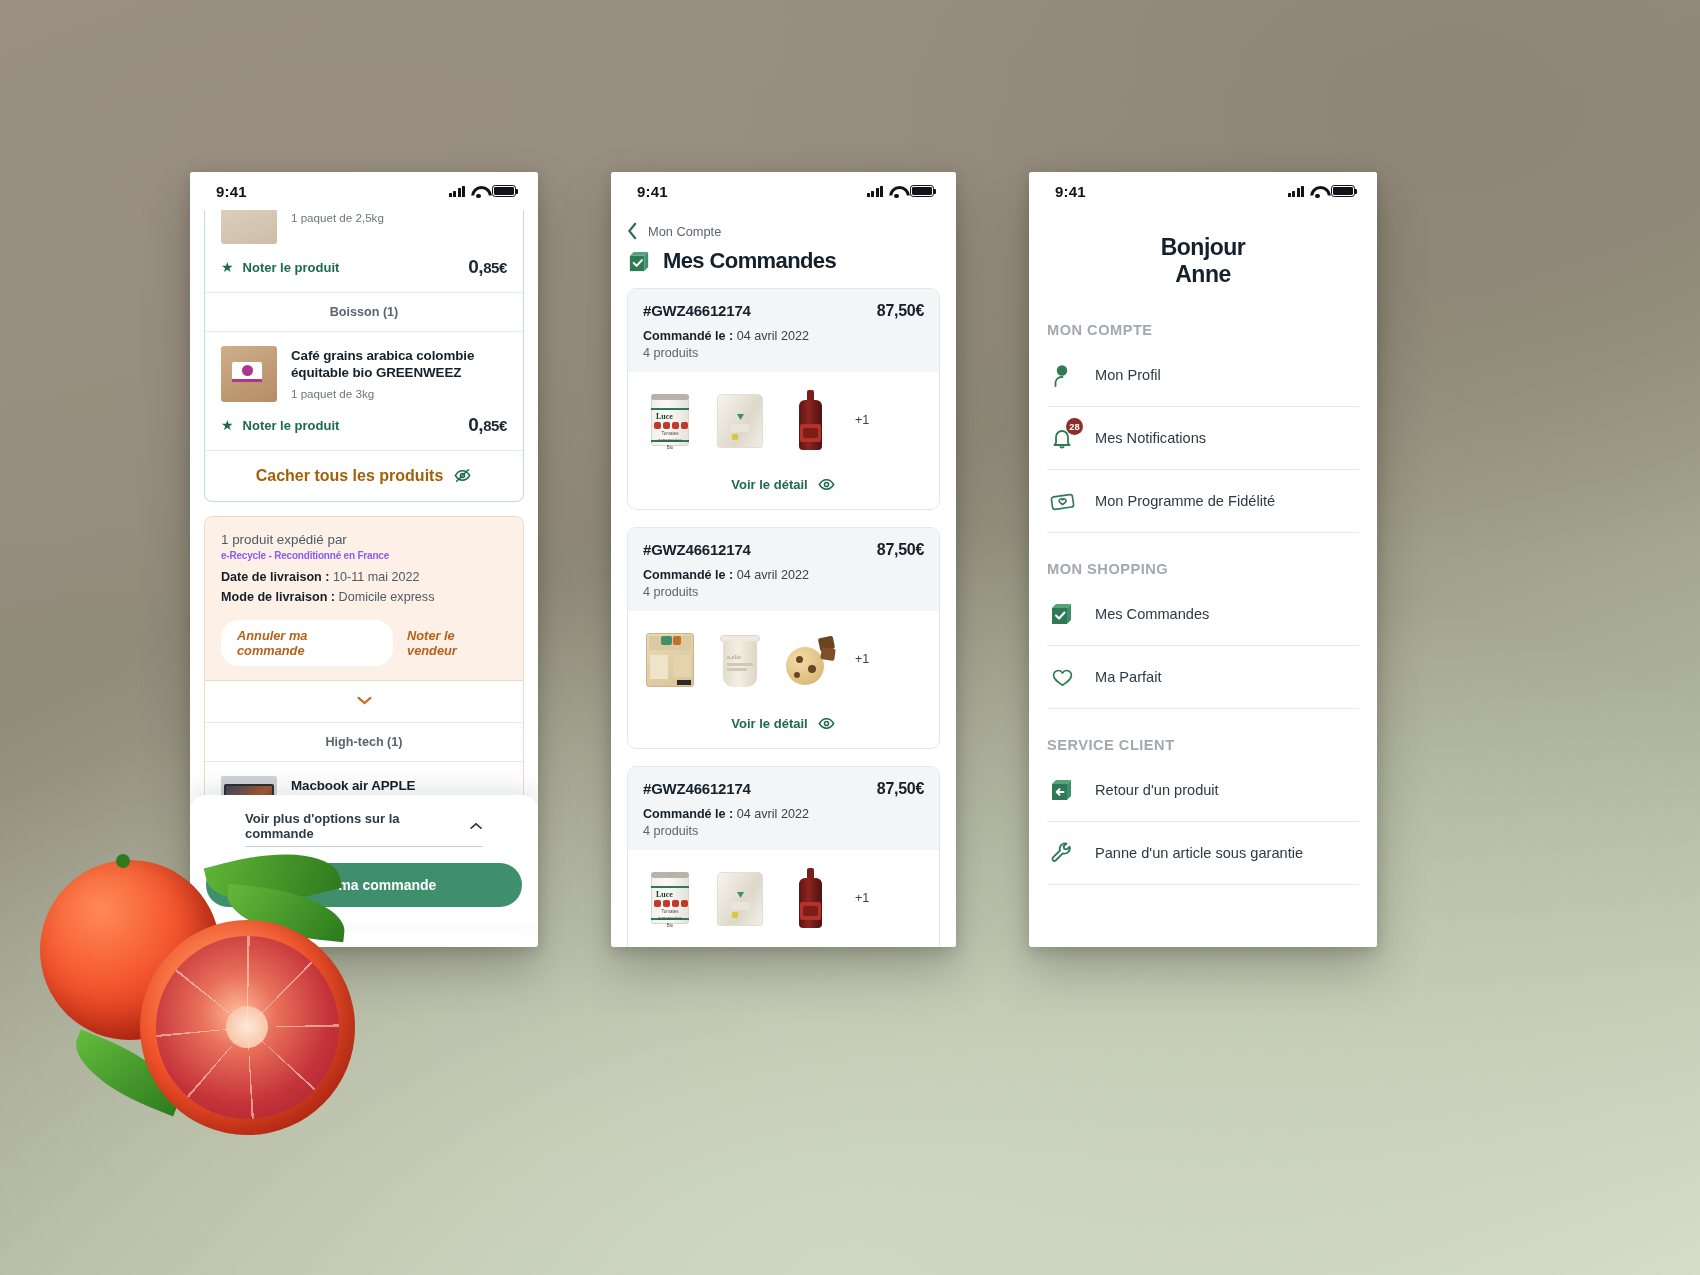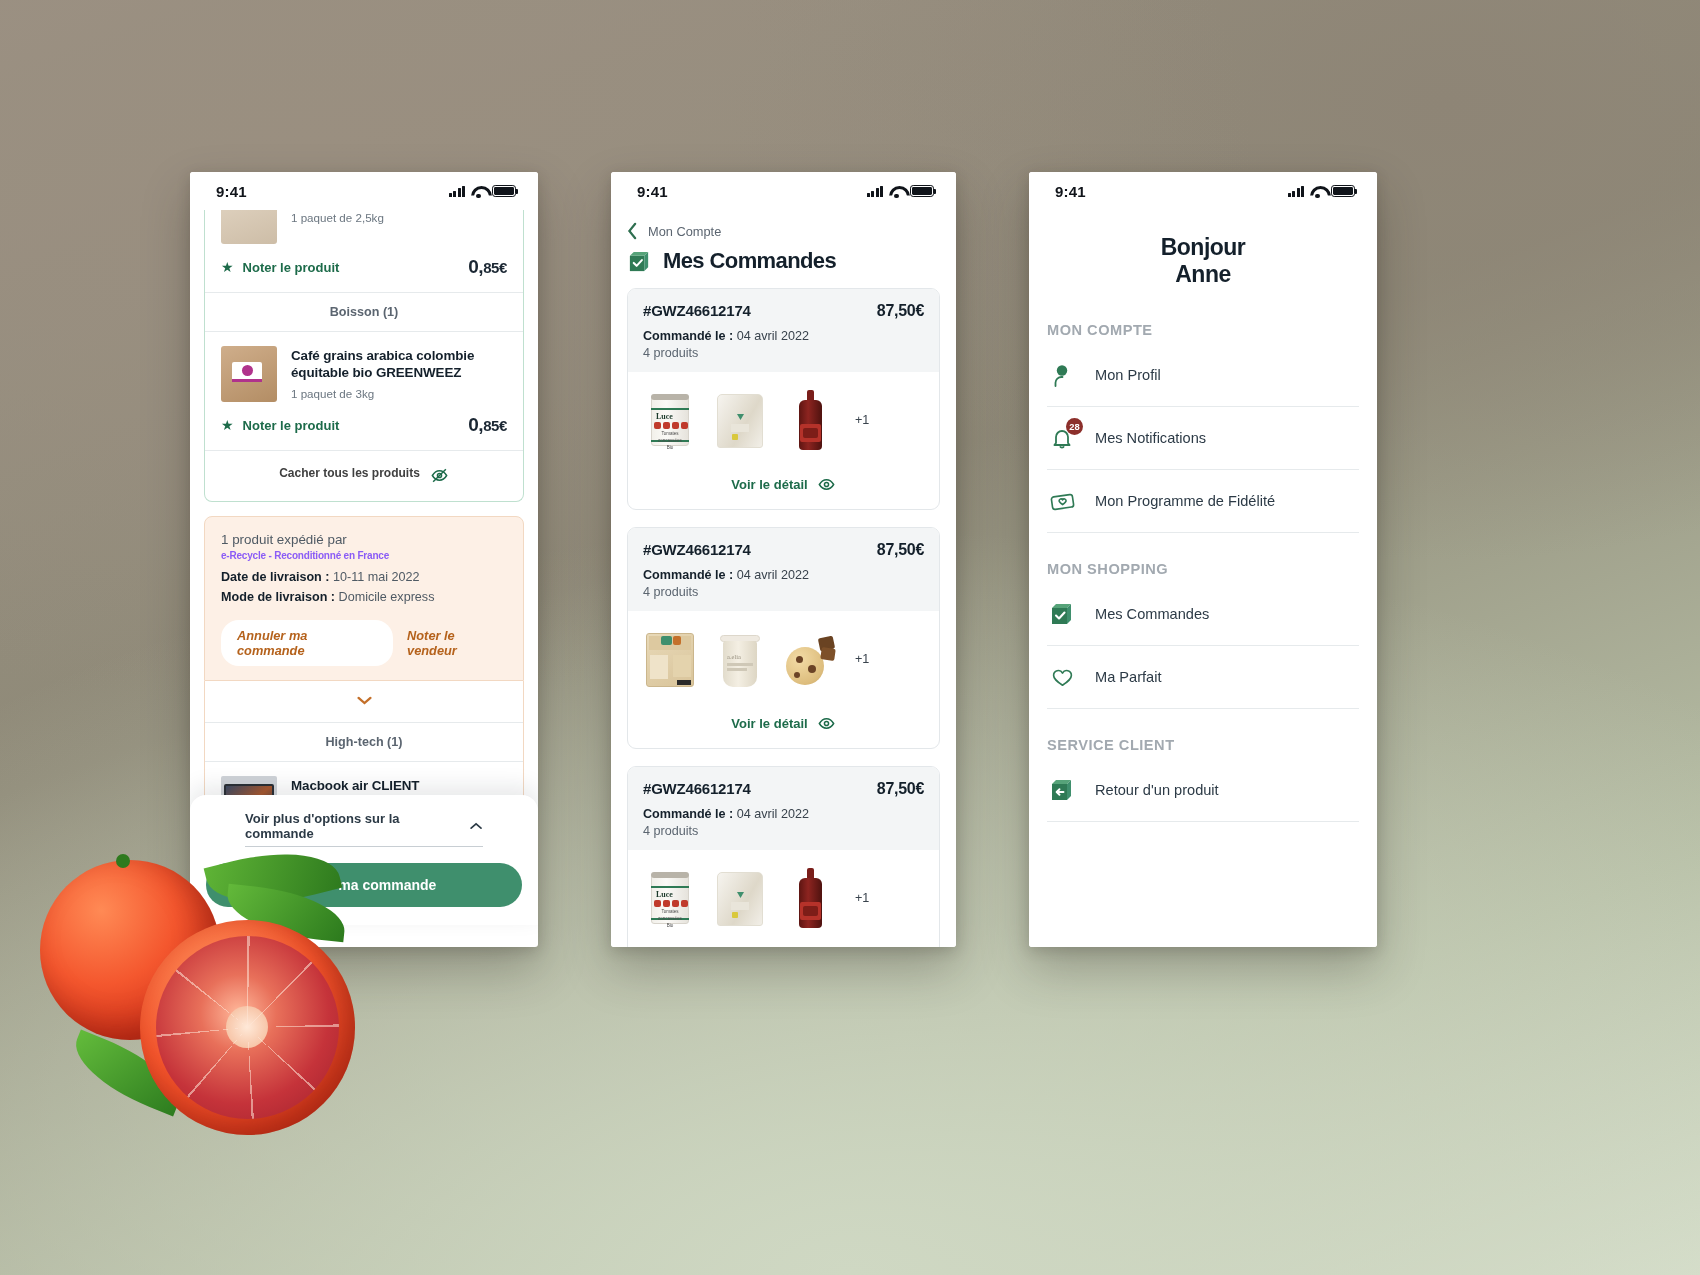--- a/index.html
+++ b/index.html
@@ -82,22 +82,22 @@
   .price { font-size:19px; font-weight:700; color:#1b2733; letter-spacing:-.4px; }
   .price .cts { font-size:15px; }
 
   .divider { height:1px; background:#e6eaec; margin:0 0; }
 
   .cat-row {
     text-align:center; font-size:12.6px; font-weight:700; color:#5b6570;
     padding:12px 0; border-top:1px solid #e6eaec; border-bottom:1px solid #e6eaec;
   }
   .hide-row {
-    display:flex; align-items:flex-start; justify-content:center; gap:10px;
-    padding:15px 0 16px; font-size:12px; font-weight:700; color:#404040;
+    display:flex; align-items:flex-end; justify-content:center; gap:10px;
+    padding:15px 0 16px; font-size:16px; font-weight:700; color:#a16207;
   }
 
   .seller {
     margin:14px 14px 0; background:#fdf0e6; border:1px solid #f2d8c2;
     border-radius:8px 8px 0 0; padding:15px 16px 14px;
   }
   .seller-top { font-size:13.4px; color:#4f5a64; }
   .seller-name { font-size:10px; font-weight:700; color:#8b5cf6; margin:3px 0 7px; letter-spacing:-.2px; }
   .seller-kv { font-size:12.6px; color:#4f5a64; line-height:1.55; }
   .seller-kv b { color:#14202b; font-weight:700; }
@@ -279,21 +279,21 @@
       </div>
 
       <div class="ht-block">
         <div class="cat-row" style="border-top:1px solid #e6eaec;">High-tech (1)</div>
         <div class="prod">
           <div class="prod-thumb" style="background:#cfd3d8;border-radius:2px;">
             <div style="position:absolute;left:3px;top:8px;right:3px;height:34px;background:linear-gradient(140deg,#3b4a63,#a8582f 55%,#2d3a4d);border:2px solid #2a2f36;border-radius:2px;"></div>
             <div style="position:absolute;left:0;bottom:10px;right:0;height:4px;background:#b9bfc6;border-radius:1px;"></div>
           </div>
           <div class="prod-info">
-            <div class="prod-title">Macbook air CLIENT</div>
+            <div class="prod-title">Macbook air APPLE</div>
             <div class="prod-sub">Parfait état - Core i5 2,7 Ghz - Or - SSD 256Go - RAM 8Go</div>
           </div>
         </div>
         <div class="rate-line">
           <span class="rate-left">
             <span class="star orange">★</span>
             <span class="rate-txt orange">Noter le produit</span>
           </span>
           <span class="price"><span>110,</span><span class="cts">85€</span></span>
         </div>
@@ -571,20 +571,28 @@
       <div class="mrow">
         <span class="ic">
           <svg width="26" height="26" viewBox="0 0 26 26">
             <path d="M3 7h15v16H3z" fill="#2f7a55"></path>
             <path d="M3 7l4-4h15l-4 4z" fill="#56a379"></path>
             <path d="M18 7l4-4v16l-4 4z" fill="#3f8f6d"></path>
             <path d="M14.5 15H8M10.5 12.2L7.6 15l2.9 2.8" stroke="#fff" stroke-width="1.9" fill="none" stroke-linecap="round" stroke-linejoin="round"></path>
           </svg>
         </span>
         <span class="lb">Retour d'un produit</span>
+      </div>
+      <div class="mrow">
+        <span class="ic">
+          <svg width="26" height="26" viewBox="0 0 26 26" fill="none" stroke="#2f7a55" stroke-width="1.8" stroke-linecap="round" stroke-linejoin="round">
+            <path d="M17.6 3.6a5.4 5.4 0 0 0-6.6 6.9L3.8 17.7a2 2 0 0 0 2.8 2.8l7.2-7.2a5.4 5.4 0 0 0 6.9-6.6L17.8 9.4l-2.6-.6-.6-2.6z"></path>
+          </svg>
+        </span>
+        <span class="lb">Panne d'un article sous garantie</span>
       </div>
 
     </div>
   </div>
 
   <div class="orange-wrap">
 
     <div class="or-leaf" style="left:178px;top:12px;width:130px;height:52px;transform:rotate(-14deg);background:linear-gradient(120deg,#5fb436,#2e7a1e);"></div>
     <div class="or-leaf" style="left:196px;top:50px;width:120px;height:46px;transform:rotate(6deg);background:linear-gradient(120deg,#63b93a,#2c7a1d);"></div>
     <div class="or-leaf" style="left:38px;top:210px;width:118px;height:46px;transform:rotate(22deg);background:linear-gradient(120deg,#63bb3b,#2d7c1f);"></div>

